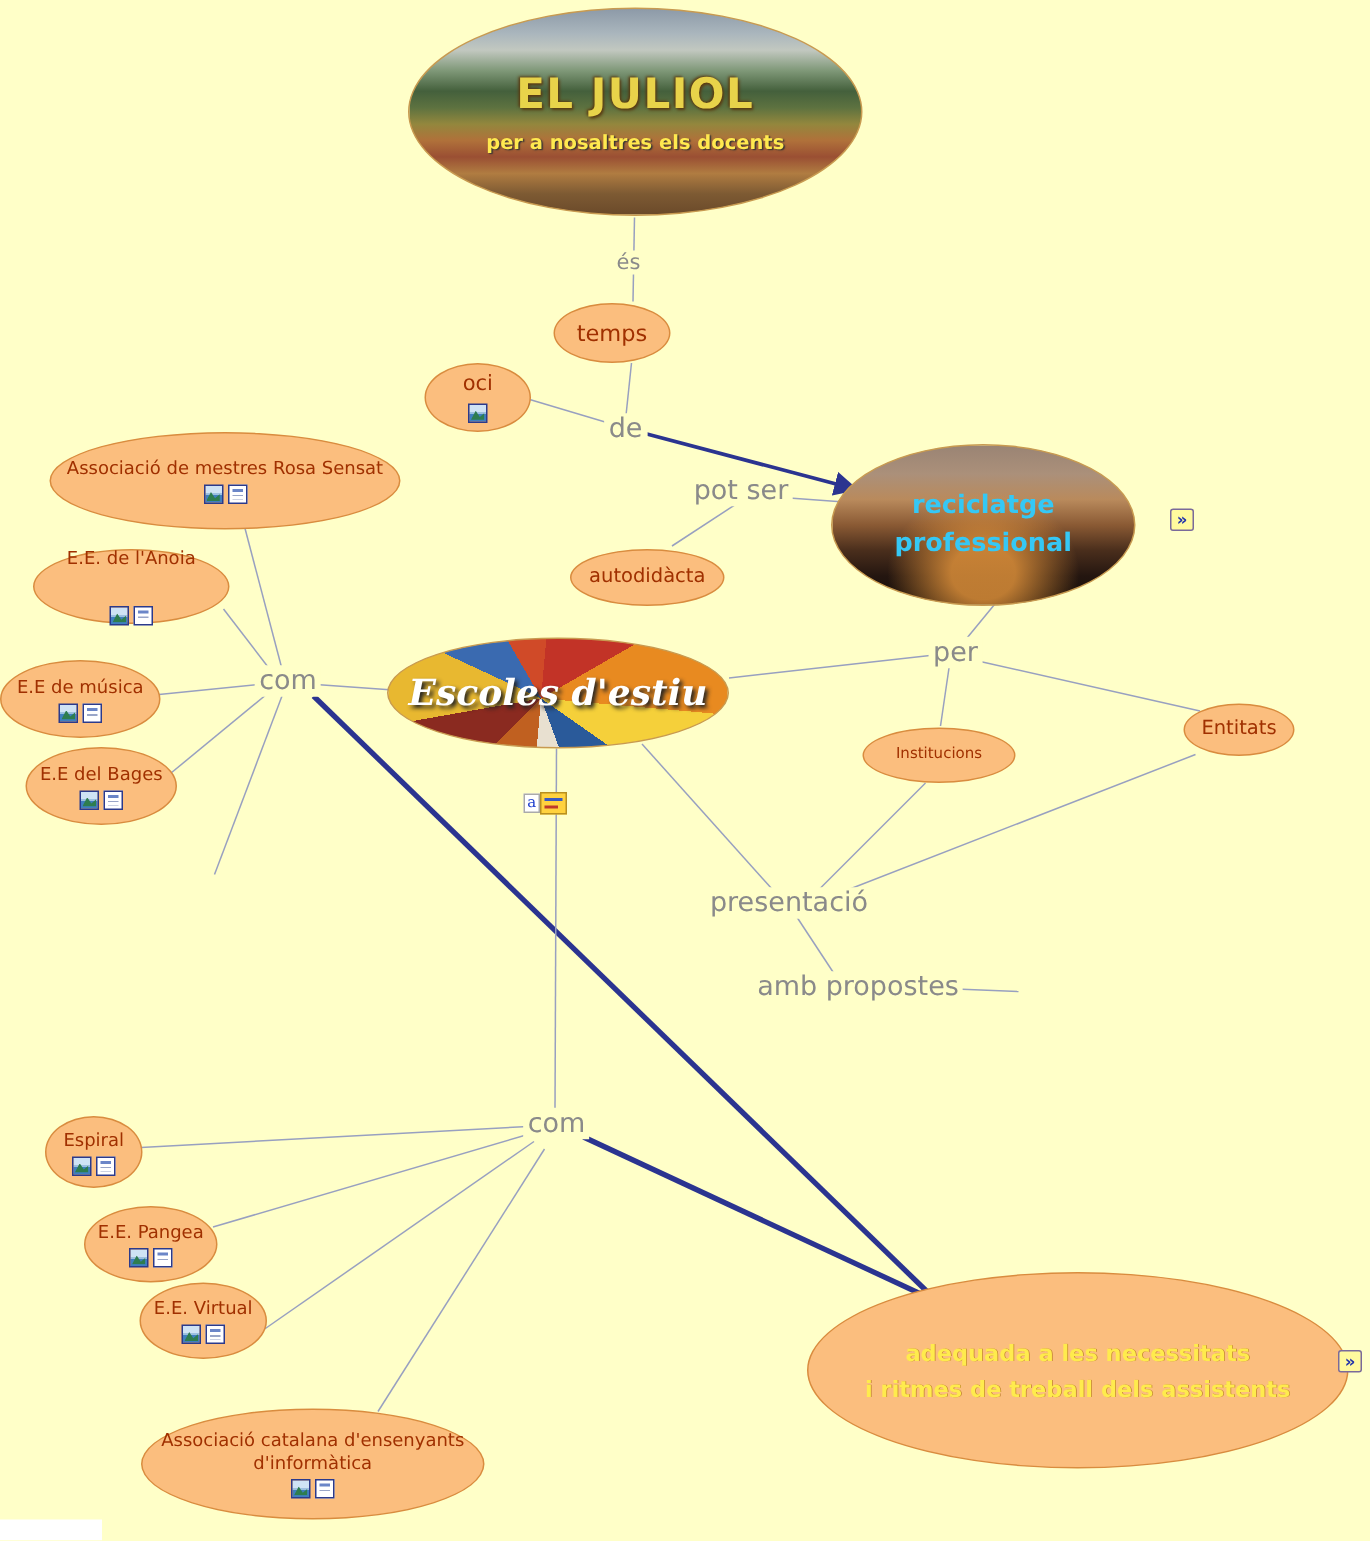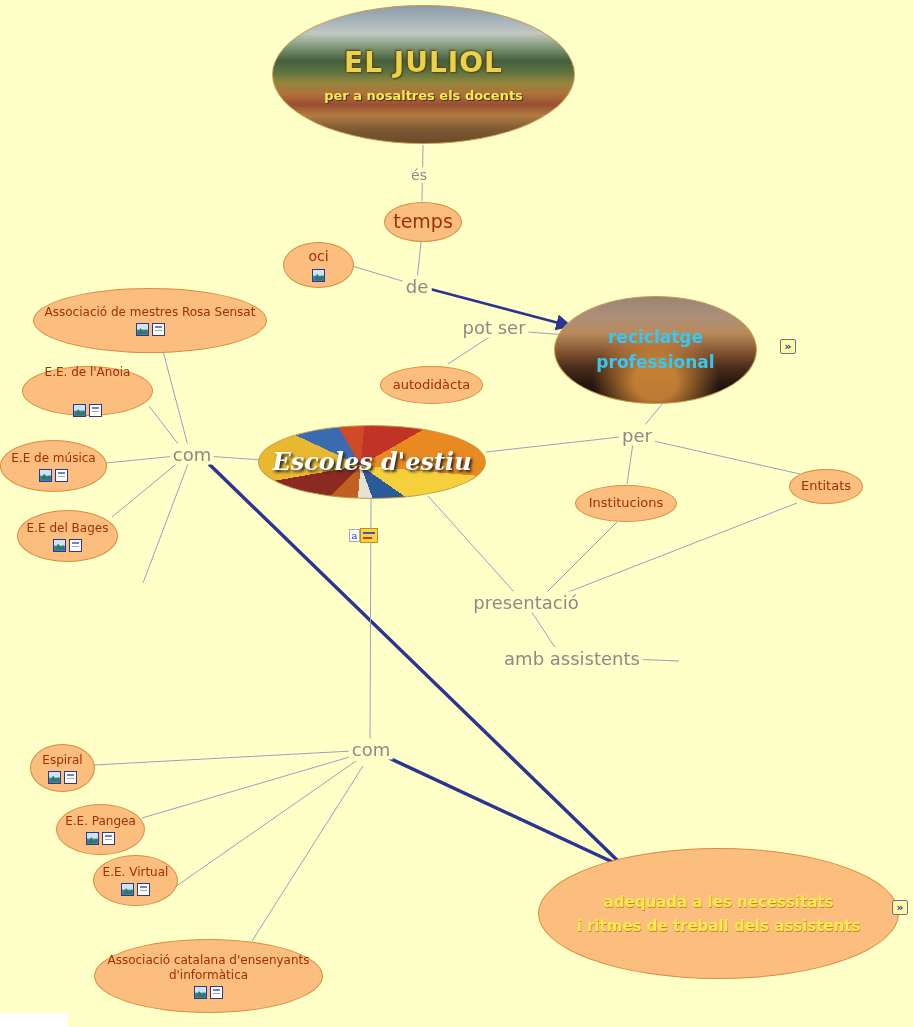--- a/index.html
+++ b/index.html
@@ -150,24 +150,24 @@
     <span class="t1">EL JULIOL</span>
     <span class="t2">per  a nosaltres  els docents</span>
   </div>
 
   <div class="label" style="left:419px;top:175px;font-size:14px;">és</div>
   <div class="label" style="left:417px;top:286px;">de</div>
   <div class="label" style="left:494px;top:327px;">pot ser</div>
   <div class="label" style="left:192px;top:454px;">com</div>
   <div class="label" style="left:637px;top:435px;">per</div>
   <div class="label" style="left:526px;top:602px;">presentació</div>
-  <div class="label" style="left:572px;top:658px;">amb assistents</div>
+  <div class="label" style="left:572px;top:658px;">amb propostes</div>
   <div class="label" style="left:371px;top:749px;">com</div>
 
-  <div class="node" style="left:384px;top:202px;width:78px;height:40px;font-size:19px;">
+  <div class="node" style="left:369px;top:202px;width:78px;height:40px;font-size:15px;">
     <span>temps</span>
   </div>
 
   <div class="node" style="left:283px;top:242px;width:71px;height:46px;font-size:14px;">
     <span>oci</span>
     <span class="icons">
       <i class="ic ic-img"></i>
     </span>
   </div>
 
@@ -198,39 +198,39 @@
   </div>
 
   <div class="node" style="left:0px;top:440px;width:107px;height:52px;">
     <span>E.E de música</span>
     <span class="icons">
       <i class="ic ic-img"></i>
       <i class="ic ic-doc"></i>
     </span>
   </div>
 
-  <div class="node" style="left:17px;top:510px;width:101px;height:52px;">
+  <div class="node" style="left:17px;top:498px;width:101px;height:52px;">
     <span>E.E del Bages</span>
     <span class="icons">
       <i class="ic ic-img"></i>
       <i class="ic ic-doc"></i>
     </span>
   </div>
 
 
   <div class="node ellipse-img" id="escoles" style="left:258px;top:425px;width:228px;height:74px;">
     <span class="txt">Escoles d'estiu</span>
   </div>
 
   <span class="annotation" style="left:349px;top:528px;">
     <span class="ann-a">a</span>
     <span class="ann-note"></span>
   </span>
 
-  <div class="node" style="left:575px;top:485px;width:102px;height:37px;font-size:13px;">
+  <div class="node" style="left:575px;top:485px;width:102px;height:37px;font-size:10px;">
     <span>Institucions</span>
   </div>
 
   <div class="node" style="left:789px;top:469px;width:74px;height:35px;font-size:13px;">
     <span>Entitats</span>
   </div>
 
 
   <div class="node" style="left:30px;top:744px;width:65px;height:48px;">
     <span>Espiral</span>

